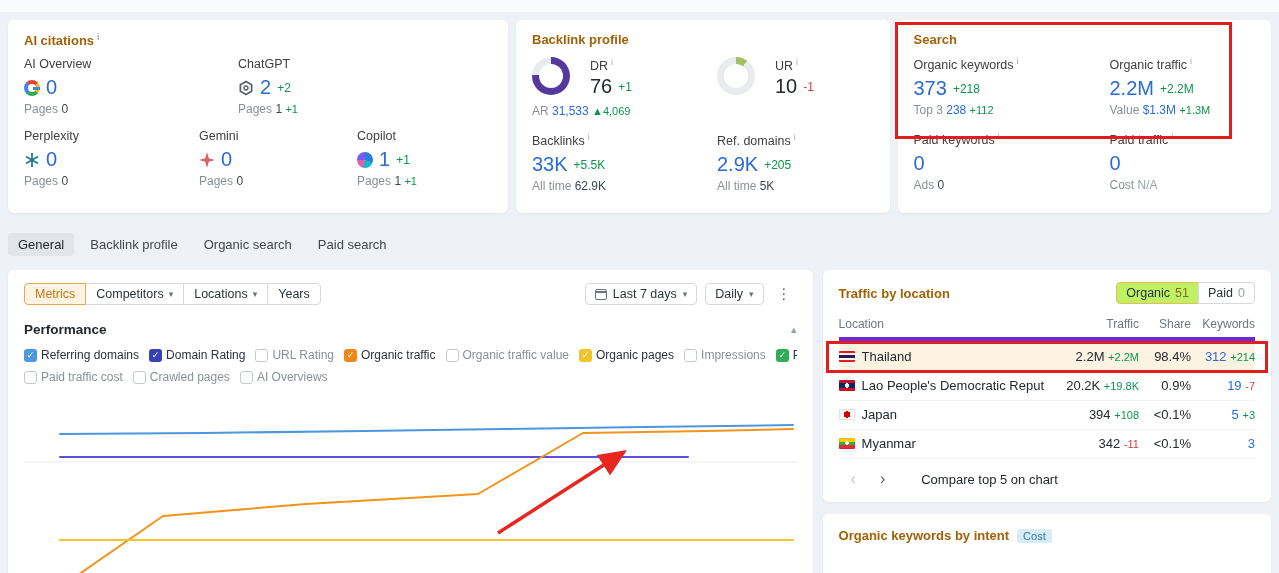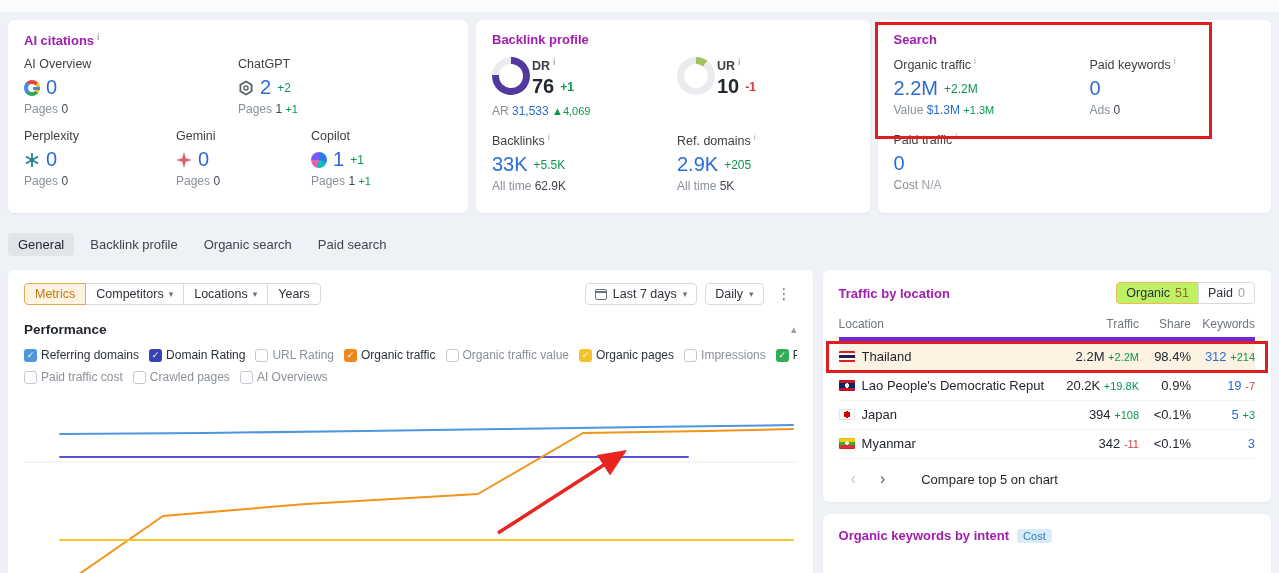--- a/index.html
+++ b/index.html
@@ -2,51 +2,51 @@
 <html><head>
 <meta charset="utf-8">
 <style>
   * { margin:0; padding:0; box-sizing:border-box; }
   html,body { width:1279px; height:573px; overflow:hidden; }
   body { background:#eef1f5; font-family:"Liberation Sans","DejaVu Sans",sans-serif; font-size:13px; color:#23272f; }
   .topbar-remnant { height:12px; background:#fafbfc; }
   .cards-row { display:flex; gap:8px; padding:8px; }
   .card { background:#fff; border-radius:6px; box-shadow:0 1px 2px rgba(0,0,0,.05); }
   .cards-row .card { flex:1; height:193px; padding:12px 16px; position:relative; }
-  .card-title { font-size:13px; font-weight:700; color:#a21caf; }
+  .card-title { font-size:13px; font-weight:700; color:#a16207; }
   .lbl { color:#404040; font-size:12.5px; }
   .info::after { content:"i"; font-size:9px; vertical-align:super; color:#a3aab2; margin-left:3px; }
   .big { font-size:20px; color:#2b6cd4; }
   .big.dark { color:#23272f; }
   .chg { font-size:12px; }
   .chg.up { color:#0c9550; }
   .chg.down { color:#d63b3b; }
   .sub { font-size:12px; color:#8a9099; margin-top:3px; }
   .sub .v { color:#3f4650; }
   .sub .v.blue { color:#2b6cd4; }
   .sub .v.muted { color:#9aa1a9; }
   .valrow { display:flex; align-items:center; gap:6px; margin-top:5px; }
 
   
   .ai-row { display:flex; margin-top:9px; }
   .ai-row2 { margin-top:13px; }
   .ai-item1 { width:214px; }
   .ai-item2 { width:152px; }
-  .ai-item3 { width:135px; }
+  .ai-item3 { width:135px;margin-left:23px; }
   .icon16 { width:16px; height:16px; display:inline-block; position:relative; flex:0 0 auto; }
   .g-icon { border-radius:50%; background:conic-gradient(from -45deg,#ea4335 0 25%,#fbbc05 25% 50%,#34a853 50% 75%,#4285f4 75% 100%); }
   .g-icon::after { content:""; position:absolute; inset:4px; background:#fff; border-radius:50%; }
   .g-icon::before { content:""; position:absolute; right:0; top:7px; width:7px; height:3px; background:#4285f4; z-index:1; }
   .copilot-icon { border-radius:50%; background:conic-gradient(#2a7de1 0 30%,#19b5c8 30% 55%,#e261a8 55% 75%,#7a5af5 75% 100%); }
 
   
   .bl-grid { display:grid; grid-template-columns:185px 1fr; row-gap:14px; margin-top:10px; }
   .donut { width:38px; height:38px; border-radius:50%; position:relative; flex:0 0 auto; }
   .donut::after { content:""; position:absolute; inset:7px; background:#fff; border-radius:50%; }
-  .donut-block { display:flex; gap:2px;font-weight:bold; }
+  .donut-block { display:flex; gap:20px; }
   .ar-line { margin-top:6px; font-size:12px; color:#8a9099; }
   .ar-line .blue { color:#2b6cd4; }
 
   
   .search-grid { display:grid; grid-template-columns:196px 1fr; row-gap:14px; margin-top:9px; }
   .red-box { position:absolute; border:3px solid #e01e1e; pointer-events:none; z-index:5; }
   .search-red-box { left:-3px; top:2px; width:337px; height:117px; }
 
   
   .tabs { display:flex; gap:6px; padding:12px 8px 14px; align-items:center; }
@@ -238,20 +238,28 @@
         </div>
         <div class="sub"><span>All time</span> <span class="v">5K</span></div>
       </div>
     </div>
   </section>
 
   <section class="card">
     <div class="card-title">Search</div>
     <div class="search-grid">
       <div>
+        <div class="lbl info">Organic keywords</div>
+        <div class="valrow">
+          <span class="big">373</span>
+          <span class="chg up">+218</span>
+        </div>
+        <div class="sub"><span>Top 3</span> <span class="v blue">238</span> <span class="chg up sm">+112</span></div>
+      </div>
+      <div>
         <div class="lbl info">Organic traffic</div>
         <div class="valrow">
           <span class="big">2.2M</span>
           <span class="chg up">+2.2M</span>
         </div>
         <div class="sub"><span>Value</span> <span class="v blue">$1.3M</span> <span class="chg up sm">+1.3M</span></div>
       </div>
       <div>
         <div class="lbl info">Paid keywords</div>
         <div class="valrow">

